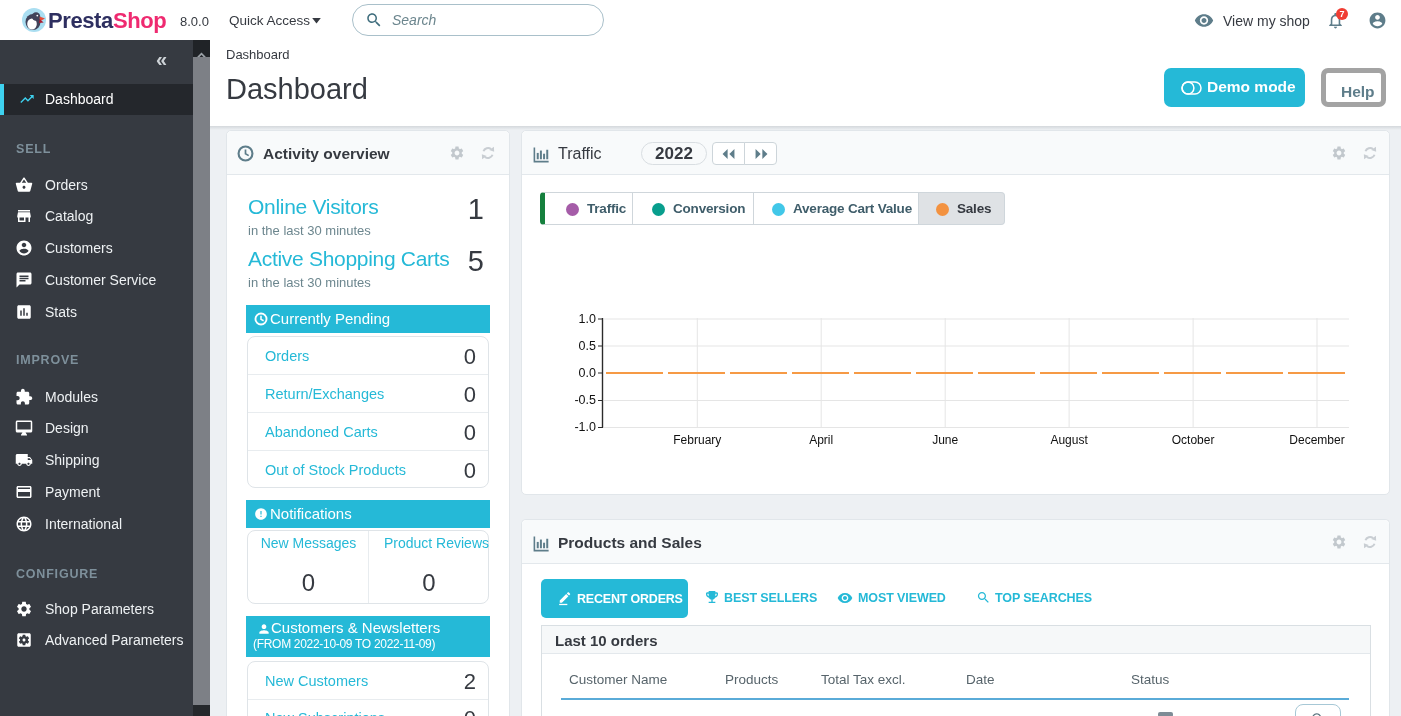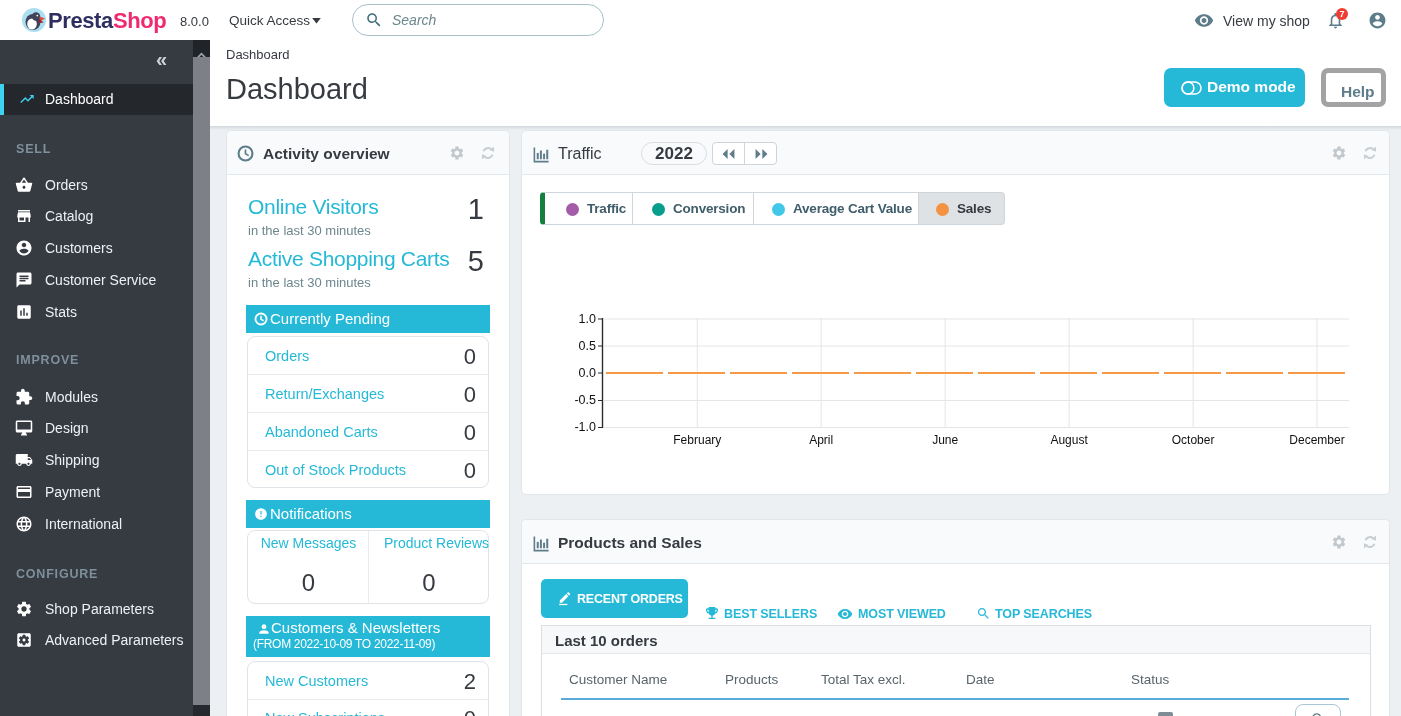--- a/index.html
+++ b/index.html
@@ -71,21 +71,21 @@
 .navb { position:absolute; top:0; width:33px; height:23px; border:1px solid #cdd5da; background:#fff; }
 #nav-l { left:0; border-radius:4px 0 0 4px; }
 #nav-r { left:32px; border-radius:0 4px 4px 0; }
 #btn-group { left:18px; top:61px; height:33px; }
 .seg { position:absolute; top:0; height:33px; border:1px solid #cfd6db; border-left:none; background:#fff; font-size:13.5px; font-weight:600; letter-spacing:-0.2px; color:#3f5d6a; }
 .seg .dot { position:absolute; top:10px; width:13px; height:13px; border-radius:50%; }
 .seg span { position:absolute; top:8px; white-space:nowrap; }
 
 
 #p-ps { left:521px; top:519px; width:869px; height:197px; border-radius:5px 5px 0 0; border-bottom:none; }
-.tab { position:absolute; top:59px; font-size:12.5px; font-weight:600; color:#25b9d7; letter-spacing:-0.1px; white-space:nowrap;margin-top:16px; }
+.tab { position:absolute; top:59px; font-size:12.5px; font-weight:600; color:#25b9d7; letter-spacing:-0.1px; white-space:nowrap; }
 #tab1 { left:19px; top:59px; width:147px; height:39px; background:#25b9d7; border-radius:5px; color:#fff; font-size:12.5px; font-weight:600; letter-spacing:-0.2px; white-space:nowrap; }
 #last10 { left:19px; top:105px; width:830px; height:92px; border:1px solid #d9dfe3; background:#fff; }
 #last10 .hd { position:absolute; left:0; top:0; width:828px; height:28px; background:#f6f8f9; border-bottom:1px solid #e3e8ec; }
 #last10 .hd b { position:absolute; left:13px; top:6px; font-size:15px; color:#363a41; }
 .th { position:absolute; top:672px; font-size:13.5px; color:#57646b; }
 #blue-line { left:561px; top:698px; width:788px; height:2px; background:#5aabd8; }
 #mini-btn { left:1295px; top:704px; width:46px; height:30px; background:#fff; border:1px solid #a7c8d6; border-radius:8px; }
 </style>
 </head>
 <body>

